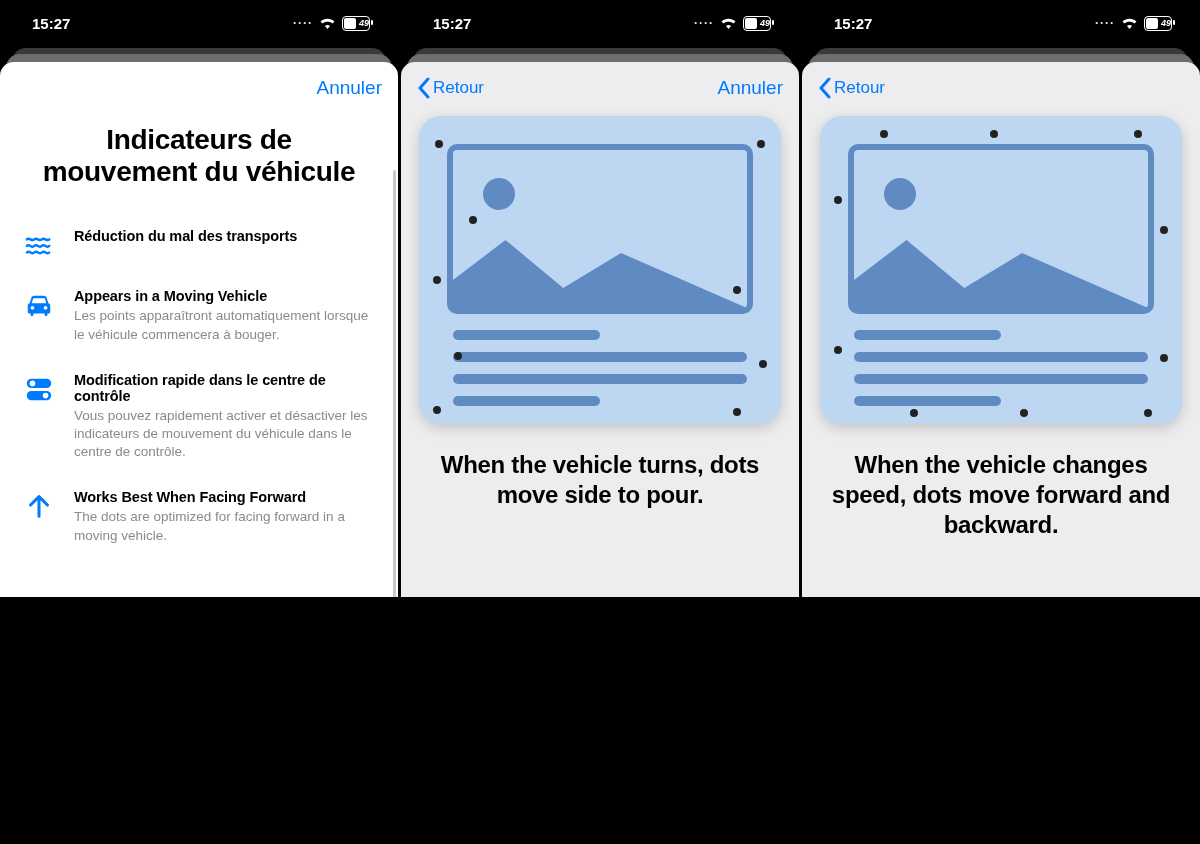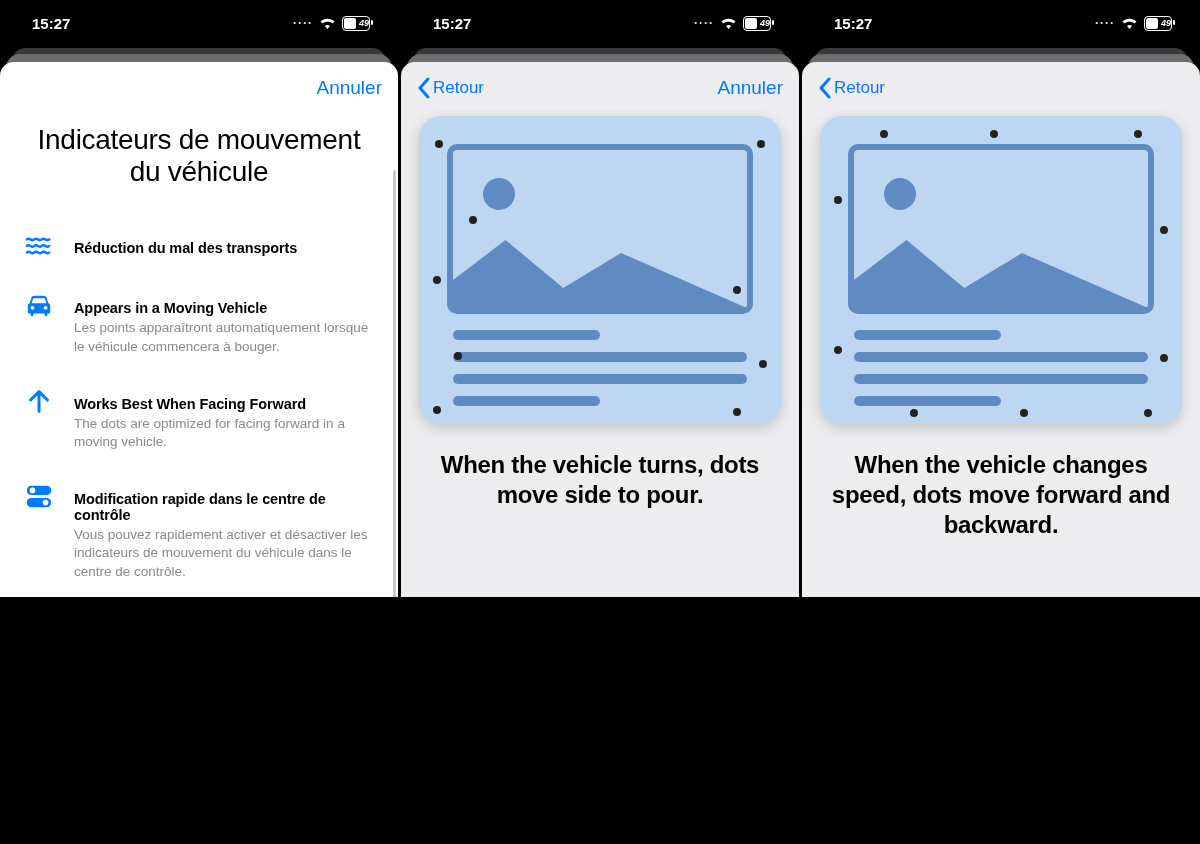--- a/index.html
+++ b/index.html
@@ -31,26 +31,26 @@
 
   .navbar{display:flex;justify-content:space-between;align-items:center;padding:12px 16px 8px;height:28px;}
   .nav-left{display:flex;align-items:center;gap:2px;color:var(--ios-blue);font-size:17px;}
   .nav-left .chev{font-size:22px;line-height:0;font-weight:400;}
   .nav-right{color:var(--ios-blue);font-size:19px;}
 
   .content{flex:1;overflow:hidden;position:relative;}
   .scrollbar{position:absolute;right:2px;top:60px;width:3px;height:480px;background:#c7c7cc;border-radius:2px;}
 
   
-  .title{font-size:28px;font-weight:400;text-align:center;padding:14px 30px 40px;line-height:1.15;letter-spacing:-.3px;}
+  .title{font-size:28px;font-weight:700;text-align:center;padding:14px 30px 40px;line-height:1.15;letter-spacing:-.3px;}
   .features{padding:0 28px 0 22px;}
   .feat{display:flex;gap:18px;margin-bottom:28px;}
   .feat-icon{width:34px;flex:0 0 34px;color:var(--ios-blue);display:flex;align-items:flex-start;justify-content:center;padding-top:2px;}
   .feat-icon svg{width:30px;height:30px;}
-  .feat-txt h4{margin:12px 0 3px;font-size:14.5px;font-weight:700;letter-spacing:-.1px;}
+  .feat-txt h4{margin:0 0 3px;font-size:14.5px;font-weight:700;letter-spacing:-.1px;}
   .feat-txt p{margin:0;font-size:13.5px;color:var(--text-gray);line-height:1.35;}
 
   .bottom-bar{padding:0 20px 28px;}
   .primary-btn{background:var(--ios-blue);color:#0f172a;border:none;border-radius:13px;font-size:17px;font-weight:600;width:100%;height:50px;}
   .home-ind{position:absolute;bottom:8px;left:50%;transform:translateX(-50%);width:134px;height:5px;background:#000;border-radius:3px;}
 
   
   .illus-wrap{padding:0 18px;}
   .illus{background:var(--light-blue);border-radius:22px;height:308px;margin-top:6px;box-shadow:0 4px 14px rgba(0,0,0,.18);position:relative;overflow:hidden;}
   .inner-frame{position:absolute;left:28px;right:28px;top:28px;height:158px;border:6px solid var(--mid-blue);border-radius:10px;background:transparent;}
@@ -112,41 +112,41 @@
                     <path d="M6 14l2-6c.4-1.2 1.5-2 2.8-2h10.4c1.3 0 2.4.8 2.8 2l2 6c1.1.2 2 1.2 2 2.4v7c0 .9-.7 1.6-1.6 1.6H25v1.5c0 .8-.7 1.5-1.5 1.5S22 27.3 22 26.5V25H10v1.5c0 .8-.7 1.5-1.5 1.5S7 27.3 7 26.5V25H5.6C4.7 25 4 24.3 4 23.4v-7C4 15.2 4.9 14.2 6 14zm2.2 0h15.6l-1.5-4.6c-.1-.4-.5-.7-.9-.7H10.6c-.4 0-.8.3-.9.7zM9 21c1.1 0 2-.9 2-2s-.9-2-2-2-2 .9-2 2 .9 2 2 2zm14 0c1.1 0 2-.9 2-2s-.9-2-2-2-2 .9-2 2 .9 2 2 2z"></path>
                   </svg>
               </div>
               <div class="feat-txt">
                 <h4>Appears in a Moving Vehicle</h4>
                 <p>Les points apparaîtront automatiquement lorsque le véhicule commencera à bouger.</p>
               </div>
             </div>
             <div class="feat">
               <div class="feat-icon">
-                <svg viewBox="0 0 32 32" fill="none" stroke="currentColor" stroke-width="3.2" stroke-linecap="round" stroke-linejoin="round">
-                    <path d="M16 27V6M7 15l9-9 9 9"></path>
-                  </svg>
-              </div>
-              <div class="feat-txt">
-                <h4>Works Best When Facing Forward</h4>
-                <p>The dots are optimized for facing forward in a moving vehicle.</p>
-              </div>
-            </div>
-            <div class="feat">
-              <div class="feat-icon">
                 <svg viewBox="0 0 32 32" fill="currentColor">
                     <rect x="3" y="5" width="26" height="10" rx="5"></rect>
                     <circle cx="9" cy="10" r="3" fill="#fff"></circle>
                     <rect x="3" y="18" width="26" height="10" rx="5"></rect>
                     <circle cx="23" cy="23" r="3" fill="#fff"></circle>
                   </svg>
               </div>
               <div class="feat-txt">
                 <h4>Modification rapide dans le centre de contrôle</h4>
                 <p>Vous pouvez rapidement activer et désactiver les indicateurs de mouvement du véhicule dans le centre de contrôle.</p>
+              </div>
+            </div>
+            <div class="feat">
+              <div class="feat-icon">
+                <svg viewBox="0 0 32 32" fill="none" stroke="currentColor" stroke-width="3.2" stroke-linecap="round" stroke-linejoin="round">
+                    <path d="M16 27V6M7 15l9-9 9 9"></path>
+                  </svg>
+              </div>
+              <div class="feat-txt">
+                <h4>Works Best When Facing Forward</h4>
+                <p>The dots are optimized for facing forward in a moving vehicle.</p>
               </div>
             </div>
           </div>
         </div>
         <div class="bottom-bar">
           <button class="primary-btn">Continuer</button>
         </div>
         <div class="home-ind"></div>
       </div>
     </div>

